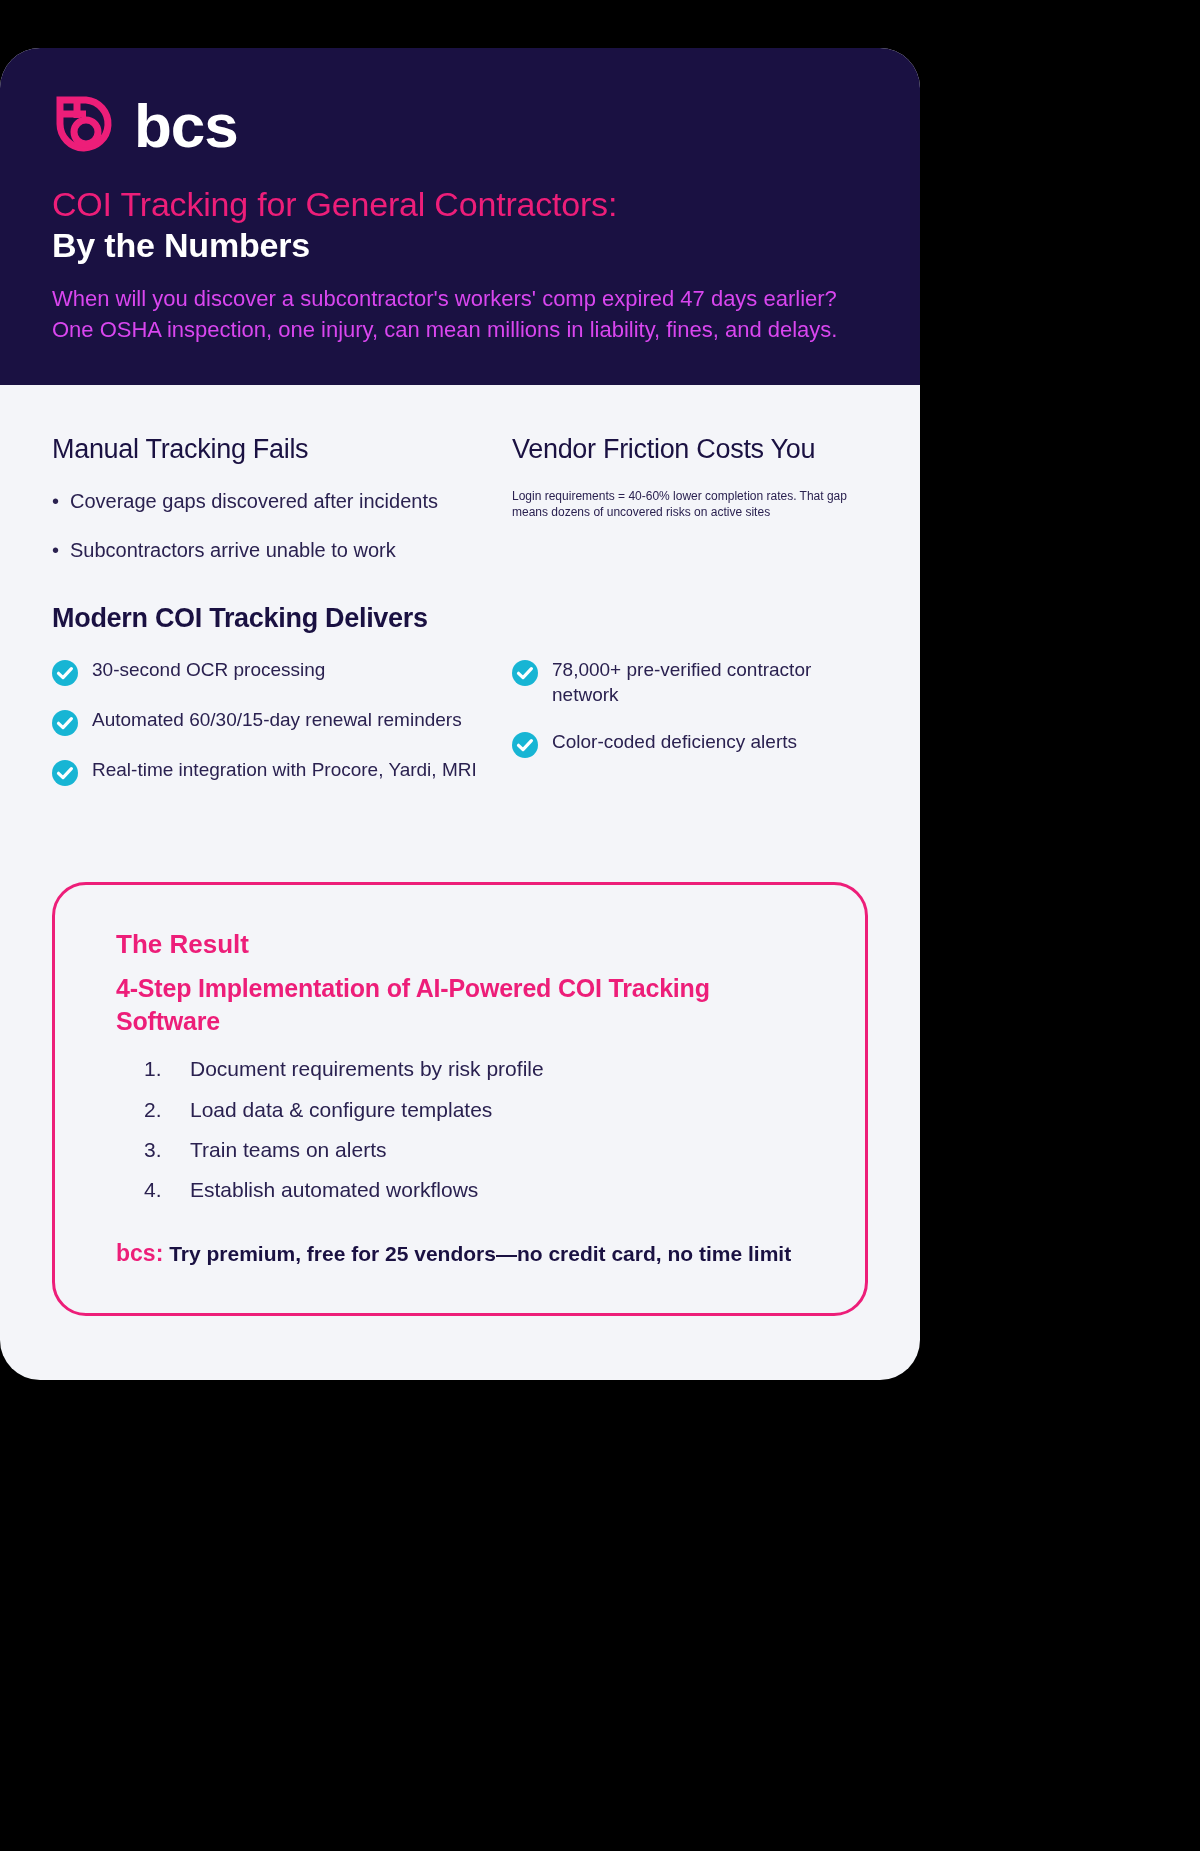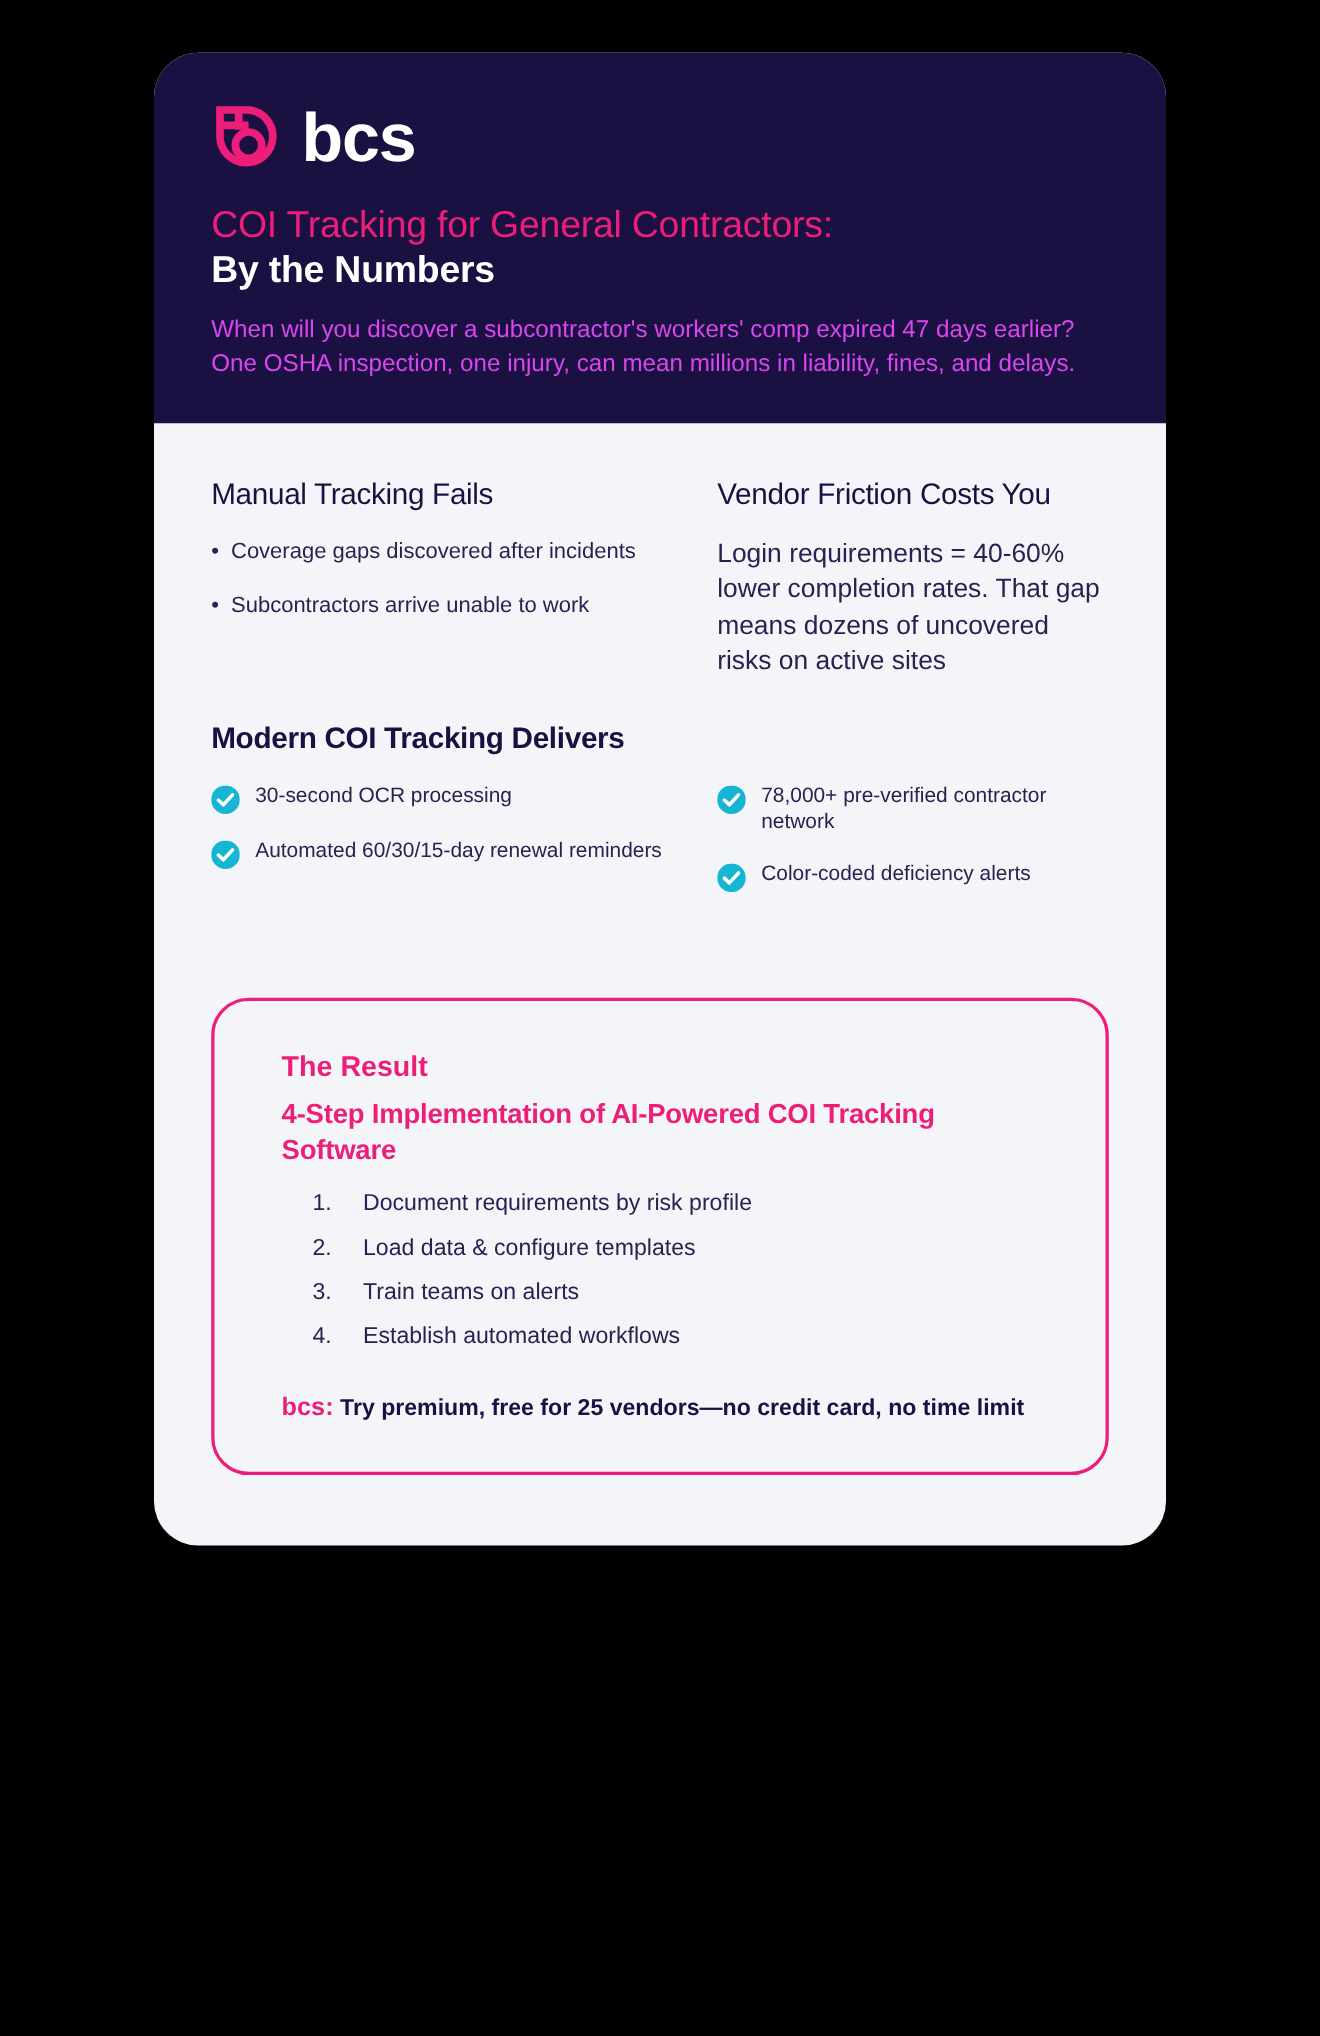--- a/index.html
+++ b/index.html
@@ -11,21 +11,21 @@
     font-family: "Liberation Sans", sans-serif;
   }
 
   .stage {
     position: relative;
     width: 1200px;
     height: 1851px;
     background: #000000;
     display: flex;
     align-items: flex-start;
-    justify-content: center;
+    justify-content: flex-start;
   }
 
   .card {
     position: relative;
     width: 920px;
     margin-top: 48px;
     border-radius: 40px;
     overflow: hidden;
     background: #f4f5f9;
     display: flex;
@@ -124,21 +124,21 @@
 
   .bullets li::before {
     content: "•";
     position: absolute;
     left: 0;
     top: 0;
     color: #2a2150;
   }
 
   .para {
-    font-size: 24px;
+    font-size: 12px;
     line-height: 1.35;
     color: #2a2150;
   }
 
   
   .features-title {
     font-size: 27px;
     font-weight: 700;
     color: #1a1142;
     letter-spacing: -0.3px;
@@ -305,20 +305,27 @@
             </div>
 
             <div class="feature">
               <svg class="check" viewBox="0 0 26 26">
                 <circle cx="13" cy="13" r="13" fill="#17b5d4"></circle>
                 <path d="M6.5 13.3 L11 17.6 L19.4 8.6" fill="none" stroke="#ffffff" stroke-width="3.2" stroke-linecap="round" stroke-linejoin="round"></path>
               </svg>
               <span class="feature-text">Automated 60/30/15-day renewal reminders</span>
             </div>
 
+            <div class="feature">
+              <svg class="check" viewBox="0 0 26 26">
+                <circle cx="13" cy="13" r="13" fill="#17b5d4"></circle>
+                <path d="M6.5 13.3 L11 17.6 L19.4 8.6" fill="none" stroke="#ffffff" stroke-width="3.2" stroke-linecap="round" stroke-linejoin="round"></path>
+              </svg>
+              <span class="feature-text">Real-time integration with Procore, Yardi, MRI</span>
+            </div>
           </div>
 
           <div class="features-col">
 
             <div class="feature">
               <svg class="check" viewBox="0 0 26 26">
                 <circle cx="13" cy="13" r="13" fill="#17b5d4"></circle>
                 <path d="M6.5 13.3 L11 17.6 L19.4 8.6" fill="none" stroke="#ffffff" stroke-width="3.2" stroke-linecap="round" stroke-linejoin="round"></path>
               </svg>
               <span class="feature-text">78,000+ pre-verified contractor network</span>

